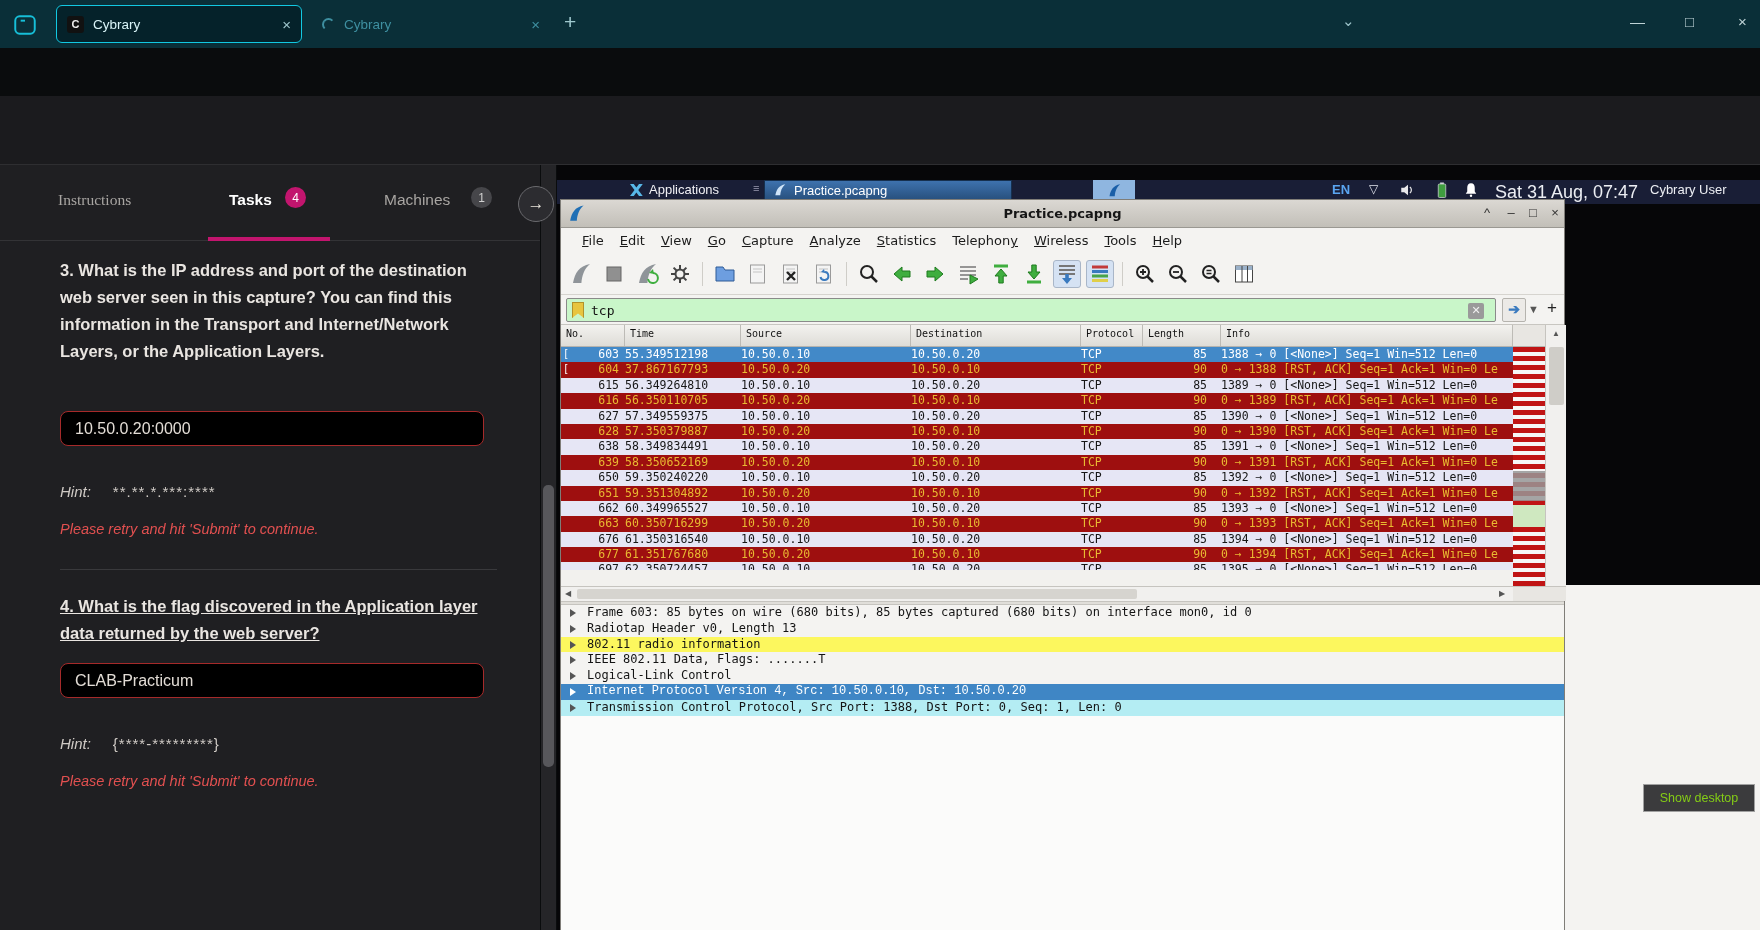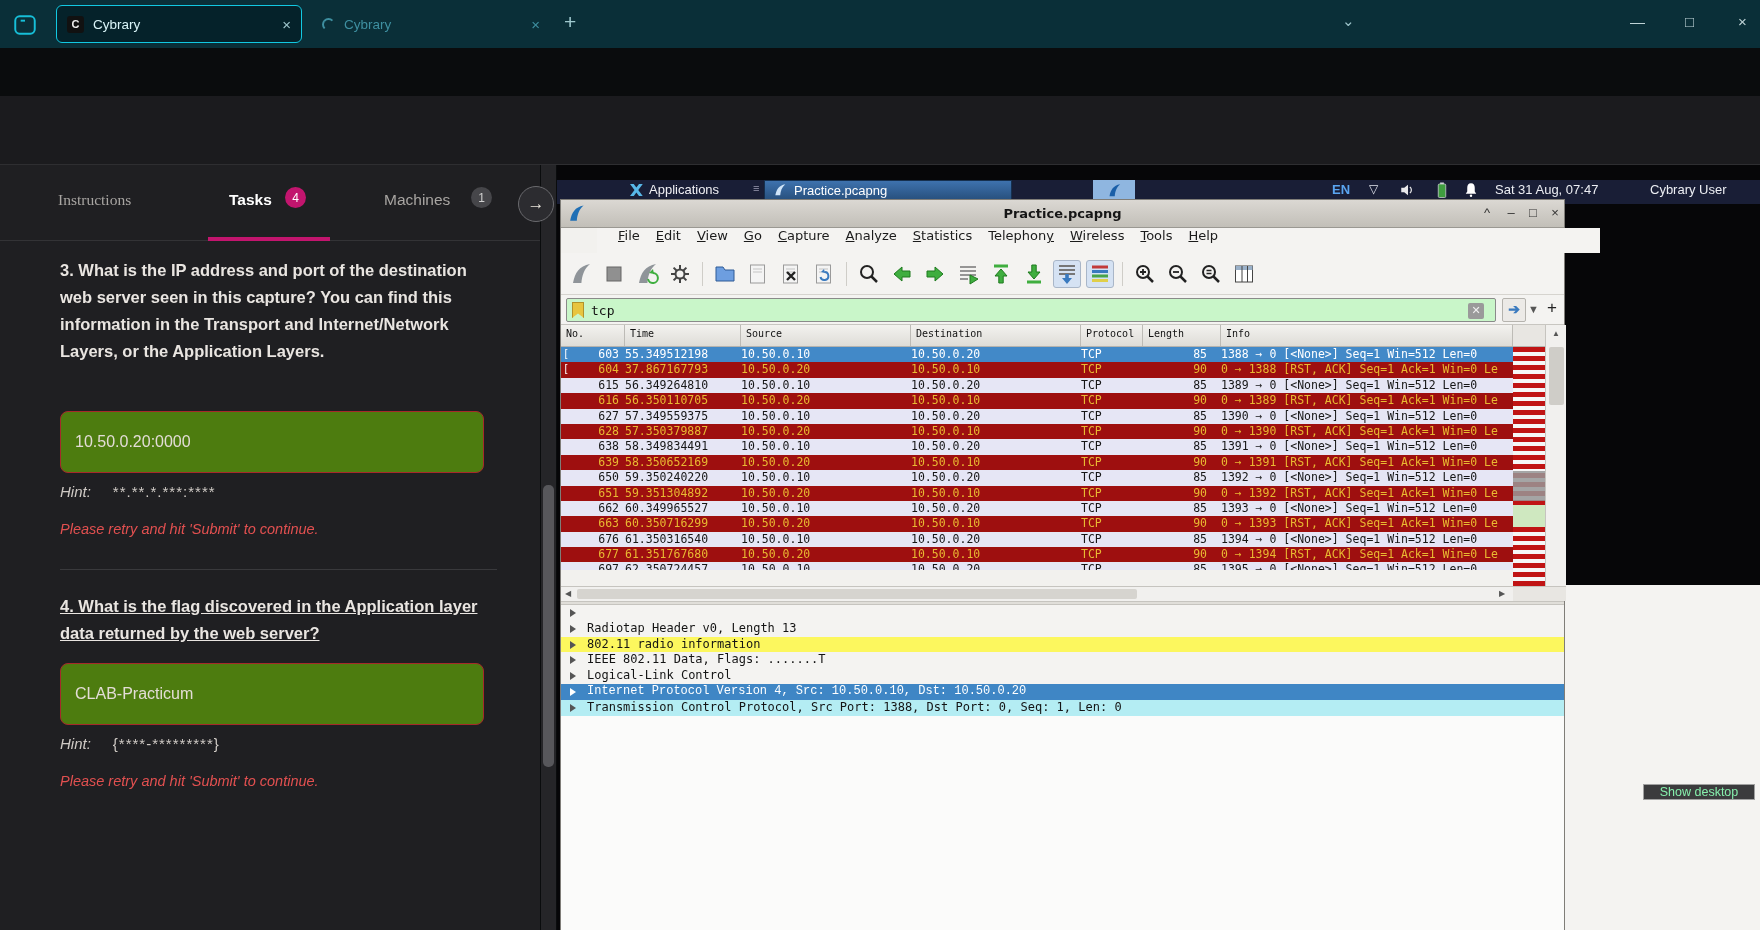--- a/index.html
+++ b/index.html
@@ -53,51 +53,51 @@
   
   .leftpanel { position:absolute; left:0; top:165px; width:540px; height:765px; background:#1f1f22; }
   .ptabs { position:absolute; left:0; top:0; width:540px; height:76px; border-bottom:1px solid #333336; }
   .ptab { position:absolute; top:26px; font-size:15.5px; color:#a8a5a2; }
   .ptab.active { color:#fff; font-weight:bold; }
   .badge { position:absolute; top:22px; width:21px; height:21px; border-radius:50%; font-size:12px; display:flex; align-items:center; justify-content:center; }
   .badge.pink { background:var(--accent,#c2156e); color:#fff; }
   .badge.gray { background:#46464a; color:#d0d0d0; }
   .ptab-underline { position:absolute; left:208px; top:72px; width:122px; height:4px; background:var(--accent,#c2156e); }
   .qtext { position:absolute; left:60px; width:426px; font-size:16.5px; line-height:27px; font-weight:600; color:#e9e5e1; }
-  .answer { position:absolute; left:60px; width:424px; height:62px; background:#4d7c0f; border:1.5px solid #a62a2a; border-radius:8px; color:#e3ddd6; font-size:16px; padding:14px 14px; font-family:"Liberation Sans",sans-serif; outline:none; }
+  .answer { position:absolute; left:60px; width:424px; height:35px; background:#000000; border:1.5px solid #a62a2a; border-radius:8px; color:#e3ddd6; font-size:16px; padding:14px 14px; font-family:"Liberation Sans",sans-serif; outline:none; }
   .hintrow { position:absolute; left:60px; font-size:15px; color:#cfcac5; }
   .hintrow .hl { font-style:italic; margin-right:22px; }
   .hintrow .hv { letter-spacing:1px; }
   .errrow { position:absolute; left:60px; font-size:14.5px; font-style:italic; color:#e25050; }
   .qdivider { position:absolute; left:60px; width:437px; height:1px; background:#39393c; }
   .panel-scroll { position:absolute; left:541px; top:165px; width:15px; height:765px; background:#252528; }
   .panel-scroll .thumb { position:absolute; left:2px; top:320px; width:11px; height:282px; background:#57575b; border-radius:5px; }
   .collapse-btn { position:absolute; left:518px; top:186px; width:36px; height:36px; border-radius:50%; background:#2c2c30; border:1.5px solid #6a6a6e; color:#e8e4da; font-size:17px; display:flex; align-items:center; justify-content:center; z-index:60; }
 
   
   .vm { position:absolute; left:557px; top:165px; width:1203px; height:765px; background:#060608; }
   .white-underlay { position:absolute; left:1008px; top:420px; width:195px; height:345px; background:#f4f3f1; }
   .vmbar { position:absolute; left:0; top:15px; width:1203px; height:24px; background:#191e36; }
   .vmbar .apps-label { position:absolute; left:92px; top:2px; font-size:13px; color:#f0f0f4; }
   .vmbar .sep3 { position:absolute; left:196px; top:2px; color:#9a9ab0; font-size:11px; }
   .taskbtn { position:absolute; left:207px; top:0; width:248px; height:20px; background:linear-gradient(#3e72ae,#28517f); border:1px solid #16304f; display:flex; align-items:center; gap:7px; padding:0 8px; color:#fff; font-size:13px; }
   .traybox { position:absolute; left:536px; top:0; width:42px; height:20px; background:#8fb6e0; display:flex; align-items:center; justify-content:center; }
   .tray-en { position:absolute; left:775px; top:2px; font-size:13px; font-weight:bold; color:#5aa5f0; }
   .tray-tri { position:absolute; left:812px; top:2px; font-size:12px; color:#dfe2ea; }
   .tray-svg { position:absolute; top:1px; width:18px; height:18px; }
-  .tray-clock { position:absolute; left:938px; top:2px; font-size:13px; color:#eceef3; }
+  .tray-clock { position:absolute; left:938px; top:2px; font-size:18px; color:#eceef3; }
   .tray-user { position:absolute; left:1093px; top:2px; font-size:13px; color:#eceef3; }
-  .tooltip { position:absolute; left:1086px; top:619px; width:112px; height:16px; background:#3b3b3d; border:1px solid #a0a0a0; color:#86efac; font-size:12.5px; display:flex; align-items:center; justify-content:center; z-index:40; }
+  .tooltip { position:absolute; left:1086px; top:619px; width:112px; height:28px; background:#3b3b3d; border:1px solid #a0a0a0; color:#84cc16; font-size:12.5px; display:flex; align-items:center; justify-content:center; z-index:40; }
 
   
   .wswin { position:absolute; left:3px; top:34px; width:1005px; height:731px; background:#f2f1ee; border:1px solid #7f7d78; border-bottom:none; }
   .wstitle { position:absolute; left:0; top:0; width:100%; height:28px; background:linear-gradient(#dbd8d3,#c2bfb8); border-bottom:1px solid #9a9892; }
   .wstitle .ttext { position:absolute; left:0; width:100%; top:6px; text-align:center; font-family:"DejaVu Sans",sans-serif; font-size:13px; font-weight:bold; color:#161616; }
   .wsctl { position:absolute; top:5px; width:20px; text-align:center; font-size:13px; color:#333; }
-  .wsmenu { position:absolute; left:0; top:28px; width:100%; height:25px; background:#f4f3f1; display:flex; padding-left:13px;margin-left:36px; }
+  .wsmenu { position:absolute; left:0; top:28px; width:100%; height:25px; background:#f4f3f1; display:flex; align-items:center; padding-left:13px; }
   .mitem { font-family:"DejaVu Sans",sans-serif; font-size:13px; color:#1b1b1b; padding:0 8px; }
   .wstoolbar { position:absolute; left:0; top:53px; width:100%; height:42px; background:#f4f3f1; border-bottom:1px solid #d6d4cf; display:flex; align-items:center; padding-left:6px; gap:5px; }
   .tb { width:28px; height:28px; display:flex; align-items:center; justify-content:center; border-radius:3px; }
   .tb svg { width:24px; height:24px; }
   .tb.pressed { background:#d5e2f3; border:1px solid #a9b6c8; }
   .tbsep { width:1px; height:24px; background:#cfcdc8; margin:0 3px; }
   .filterrow { position:absolute; left:0; top:95px; width:100%; height:30px; background:#f4f3f1; border-bottom:1px solid #c8c6c1; }
   .ffield { position:absolute; left:5px; top:3px; width:930px; height:24px; background:var(--filter,#c9f6c9); border:1px solid #8a8a8a; border-radius:2px; }
   .fbookmark { position:absolute; left:5px; top:3px; width:12px; height:16px; background:#e8c53f; border:1px solid #b3922a; clip-path:polygon(0 0,100% 0,100% 100%,50% 72%,0 100%); }
   .finput { position:absolute; left:24px; top:0; width:850px; height:22px; border:none; background:transparent; font-family:"DejaVu Sans Mono",monospace; font-size:13px; color:#111; outline:none; }
@@ -639,21 +639,21 @@
         <div class="vthumb"></div>
       </div>
       <div class="hscroll">
         <span class="la">◀</span>
         <span class="ra">▶</span>
         <div class="hthumb"></div>
       </div>
       <div class="corner"></div>
       <div class="splitter"></div>
       <div class="details">
-          <div class="drow"><span class="tri"></span></div>
+          <div class="drow"><span class="tri"></span><span>Frame 603: 85 bytes on wire (680 bits), 85 bytes captured (680 bits) on interface mon0, id 0</span></div>
           <div class="drow"><span class="tri"></span><span>Radiotap Header v0, Length 13</span></div>
           <div class="drow yellow"><span class="tri"></span><span>802.11 radio information</span></div>
           <div class="drow"><span class="tri"></span><span>IEEE 802.11 Data, Flags: .......T</span></div>
           <div class="drow"><span class="tri"></span><span>Logical-Link Control</span></div>
           <div class="drow selected"><span class="tri"></span><span>Internet Protocol Version 4, Src: 10.50.0.10, Dst: 10.50.0.20</span></div>
           <div class="drow cyan"><span class="tri"></span><span>Transmission Control Protocol, Src Port: 1388, Dst Port: 0, Seq: 1, Len: 0</span></div>
         </div>
       <div class="bytepane"></div>
     </div>
 

